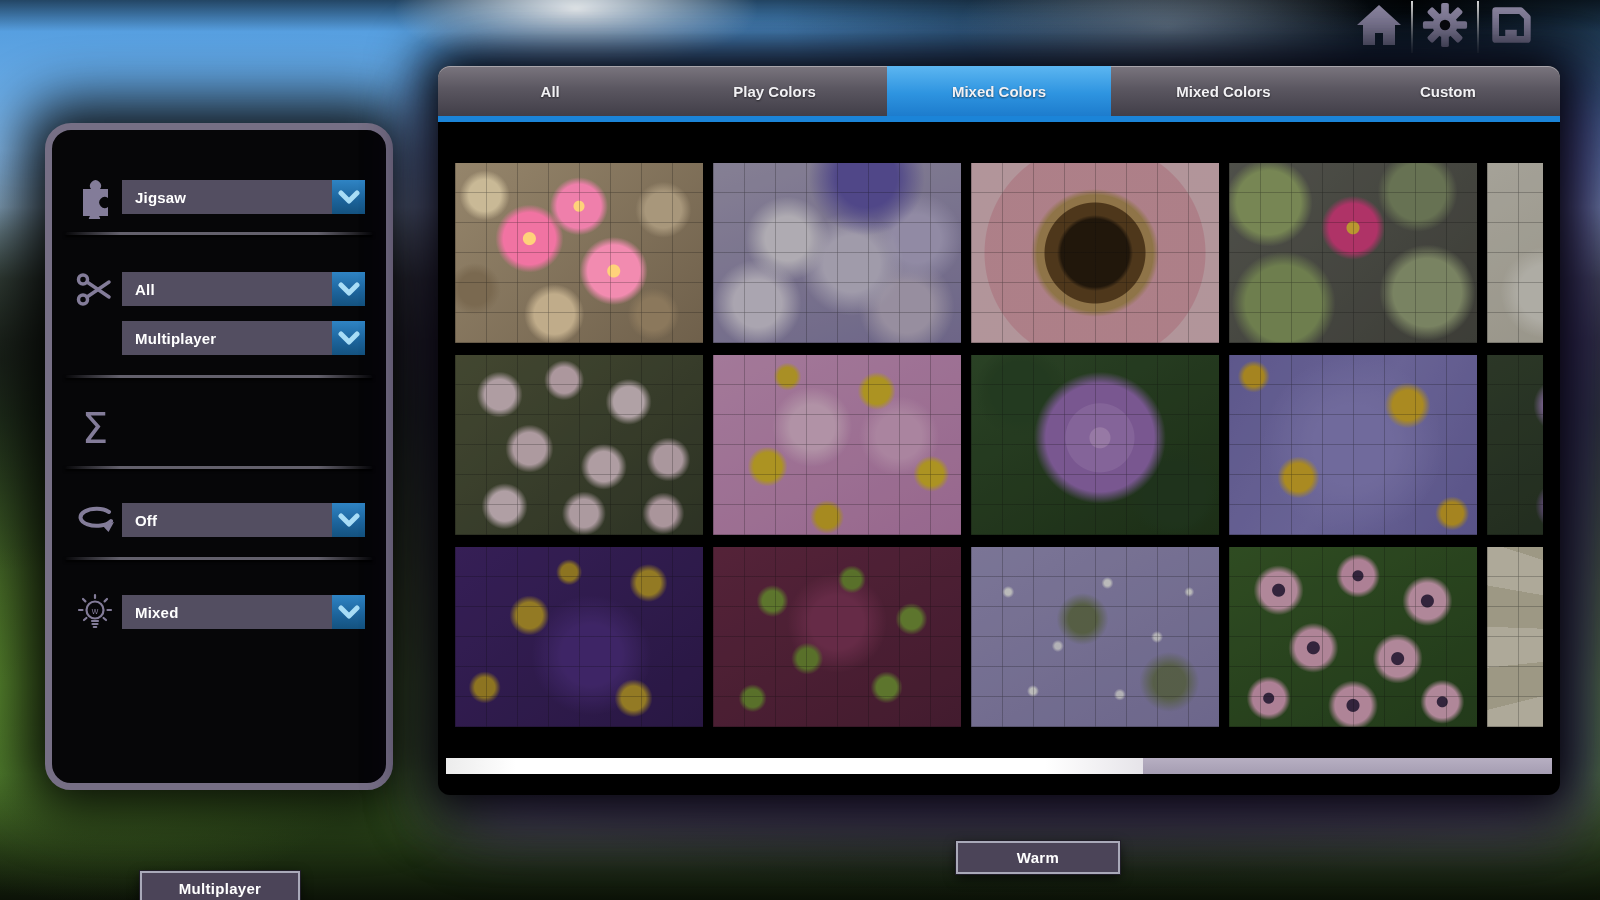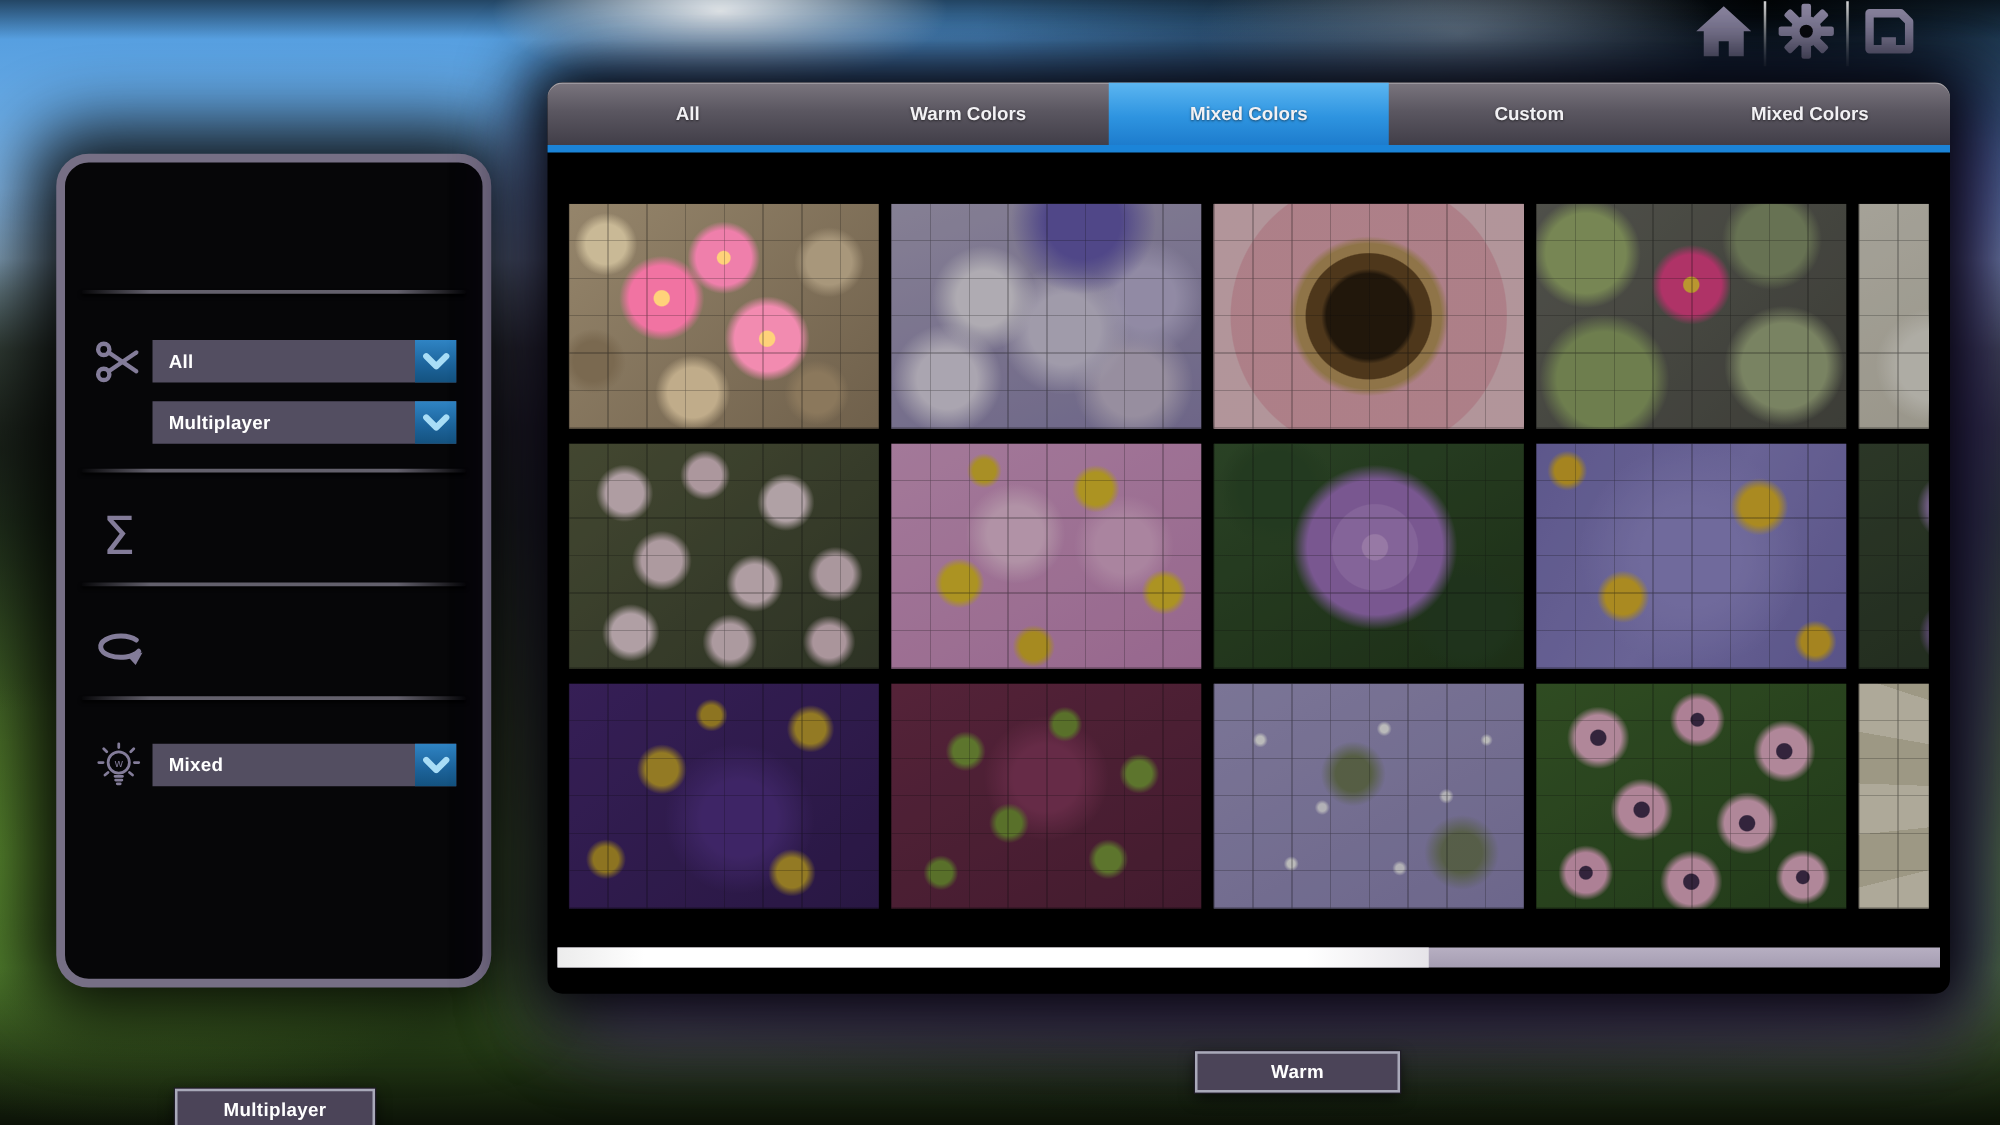--- a/index.html
+++ b/index.html
@@ -221,20 +221,35 @@
         <svg width="48" height="48" viewBox="0 0 50 50">
           <path d="M9 10 h26 l7 7 v23 h-33 z" fill="none" stroke="#8e88a4" stroke-width="7" stroke-linejoin="round"></path>
           <rect x="19" y="30" width="12" height="10" fill="#8e88a4"></rect>
         </svg>
       </span>
     </div>
   </div>
 
   <div class="settings">
 
+    <div class="srow" style="top:50px">
+      <span class="sicon">
+        <svg width="44" height="44" viewBox="0 0 44 44">
+            <path fill="#837c99" d="M10 14 h8 a5.5 5.5 0 1 1 9 0 h8 v9 a5.5 5.5 0 1 0 0 9 v9 h-9 a5.5 5.5 0 1 1 -9 0 h-7 z"></path>
+          </svg>
+      </span>
+      <div class="sel">
+        <span class="sel-label">Jigsaw</span>
+        <span class="chev">
+          <svg width="22" height="14" viewBox="0 0 22 14">
+              <path d="M3 3 L11 11 L19 3" stroke="#a8ddf6" stroke-width="5" fill="none" stroke-linecap="round" stroke-linejoin="round"></path>
+            </svg>
+        </span>
+      </div>
+    </div>
 
     <div class="divider" style="top:102px"></div>
 
     <div class="srow" style="top:142px">
       <span class="sicon">
         <svg width="44" height="44" viewBox="0 0 44 44">
           <g stroke="#837c99" stroke-width="3.5" fill="none" stroke-linecap="round">
             <path d="M14 15 L36 30"></path>
               <path d="M14 30 L36 15"></path>
             <circle cx="10" cy="12.5" r="4.5"></circle>
@@ -273,20 +288,28 @@
 
     <div class="divider" style="top:336px"></div>
 
     <div class="srow" style="top:373px">
       <span class="sicon">
         <svg width="46" height="36" viewBox="0 0 46 36">
           <path d="M37 10 a16 8.5 0 1 0 2 9" fill="none" stroke="#837c99" stroke-width="4" stroke-linecap="round"></path>
           <path d="M30 23 l12 -3 l-5.5 10 z" fill="#837c99"></path>
         </svg>
       </span>
+      <div class="sel">
+        <span class="sel-label">Off</span>
+        <span class="chev">
+          <svg width="22" height="14" viewBox="0 0 22 14">
+              <path d="M3 3 L11 11 L19 3" stroke="#a8ddf6" stroke-width="5" fill="none" stroke-linecap="round" stroke-linejoin="round"></path>
+            </svg>
+        </span>
+      </div>
     </div>
 
     <div class="divider" style="top:427px"></div>
 
     <div class="srow" style="top:465px">
       <span class="sicon">
         <svg width="44" height="44" viewBox="0 0 44 44">
           <g stroke="#837c99" fill="none" stroke-width="2.2" stroke-linecap="round">
             <circle cx="22" cy="20" r="8.5"></circle>
             <path d="M19 31 h6 M19.5 34 h5 M20.8 37 h2.4"></path>
@@ -303,24 +326,24 @@
             </svg>
         </span>
       </div>
     </div>
 
   </div>
 
   <div class="gallery">
     <div class="tabbar">
       <div class="tab">All</div>
-      <div class="tab">Warm Colors</div>
+      <div class="tab">Play Colors</div>
       <div class="tab active">Mixed Colors</div>
+      <div class="tab">Mixed Colors</div>
       <div class="tab">Custom</div>
-      <div class="tab">Mixed Colors</div>
     </div>
     <div class="underline"></div>
     <div class="grid-wrap">
       <div class="grid">
           <div class="thumb v-r1c1 bright" title="Pink plumeria flowers on pebbles"></div>
           <div class="thumb v-r1c2" title="Pale lavender chrysanthemums"></div>
           <div class="thumb v-r1c3" title="Pink gerbera with dark center"></div>
           <div class="thumb v-r1c4" title="Pink water lily on lily pads"></div>
           <div class="thumb v-r1c5" title="Purple celosia with white flowers"></div>
           <div class="thumb v-r2c1" title="Pale pink chrysanthemum cluster"></div>

